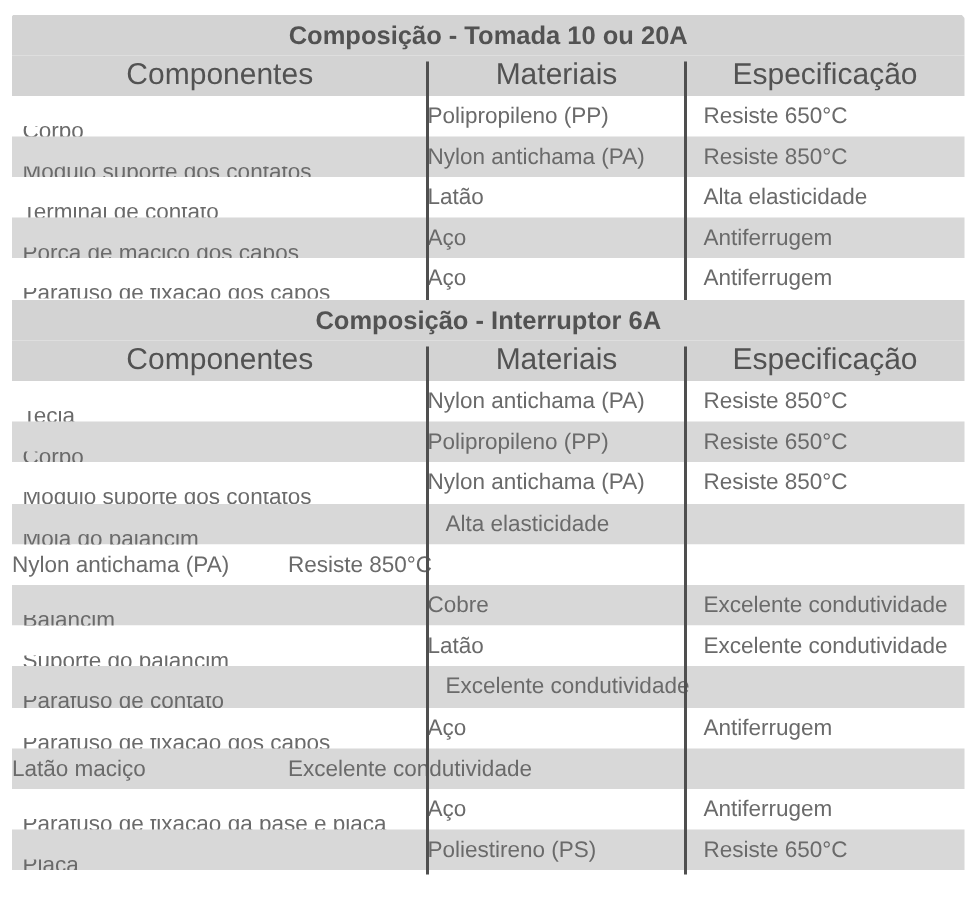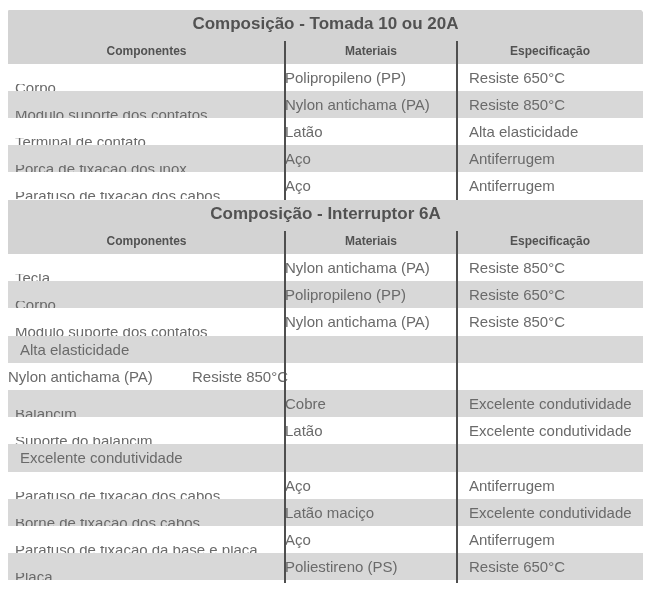--- a/index.html
+++ b/index.html
@@ -43,22 +43,22 @@
   }
   .header-row {
     height: 27px;
     background: var(--header-bg);
     display: flex;
   }
   .hcell {
     display: flex;
     align-items: center;
     justify-content: center;
-    font-weight: bold;
-    font-size: 12px;
+    font-weight: normal;
+    font-size: 20px;
     color: var(--heading-text);
     box-sizing: border-box;
   }
   .c1 { width: 277px; }
   .c2 { width: 172px; }
   .c3 { width: 186px; }
   .row {
     height: 27px;
     background: var(--row-bg);
     display: flex;
@@ -110,21 +110,21 @@
           <div class="cell c1">Módulo suporte dos contatos</div>
           <div class="cell c2">Nylon antichama (PA)</div>
           <div class="cell c3">Resiste 850°C</div>
         </div>
         <div class="row">
           <div class="cell c1">Terminal de contato</div>
           <div class="cell c2">Latão</div>
           <div class="cell c3">Alta elasticidade</div>
         </div>
         <div class="row alt">
-          <div class="cell c1">Porca de fixação dos inox</div>
+          <div class="cell c1">Porca de maciço dos cabos</div>
           <div class="cell c2">Aço</div>
           <div class="cell c3">Antiferrugem</div>
         </div>
         <div class="row">
           <div class="cell c1">Parafuso de fixação dos  cabos</div>
           <div class="cell c2">Aço</div>
           <div class="cell c3">Antiferrugem</div>
         </div>
       </div>
     <div class="vdivider d1"></div>
@@ -148,46 +148,47 @@
           <div class="cell c1">Corpo</div>
           <div class="cell c2">Polipropileno (PP)</div>
           <div class="cell c3">Resiste 650°C</div>
         </div>
         <div class="row">
           <div class="cell c1">Módulo suporte dos contatos</div>
           <div class="cell c2">Nylon antichama (PA)</div>
           <div class="cell c3">Resiste 850°C</div>
         </div>
         <div class="row alt">
+          <div class="cell c1">Mola do balancim</div>
           <div class="cell c3">Alta elasticidade</div>
         </div>
         <div class="row">
           <div class="cell c2">Nylon antichama (PA)</div>
           <div class="cell c3">Resiste 850°C</div>
         </div>
         <div class="row alt">
           <div class="cell c1">Balancim</div>
           <div class="cell c2">Cobre</div>
           <div class="cell c3">Excelente condutividade</div>
         </div>
         <div class="row">
           <div class="cell c1">Suporte do balancim</div>
           <div class="cell c2">Latão</div>
           <div class="cell c3">Excelente condutividade</div>
         </div>
         <div class="row alt">
+          <div class="cell c1">Parafuso de contato</div>
           <div class="cell c3">Excelente condutividade</div>
         </div>
         <div class="row">
           <div class="cell c1">Parafuso de fixação dos cabos</div>
           <div class="cell c2">Aço</div>
           <div class="cell c3">Antiferrugem</div>
         </div>
         <div class="row alt">
-          <div class="cell c1">Borne de fixação dos cabos</div>
           <div class="cell c2">Latão maciço</div>
           <div class="cell c3">Excelente condutividade</div>
         </div>
         <div class="row">
           <div class="cell c1">Parafuso de fixação da base e placa</div>
           <div class="cell c2">Aço</div>
           <div class="cell c3">Antiferrugem</div>
         </div>
         <div class="row alt">
           <div class="cell c1">Placa</div>

